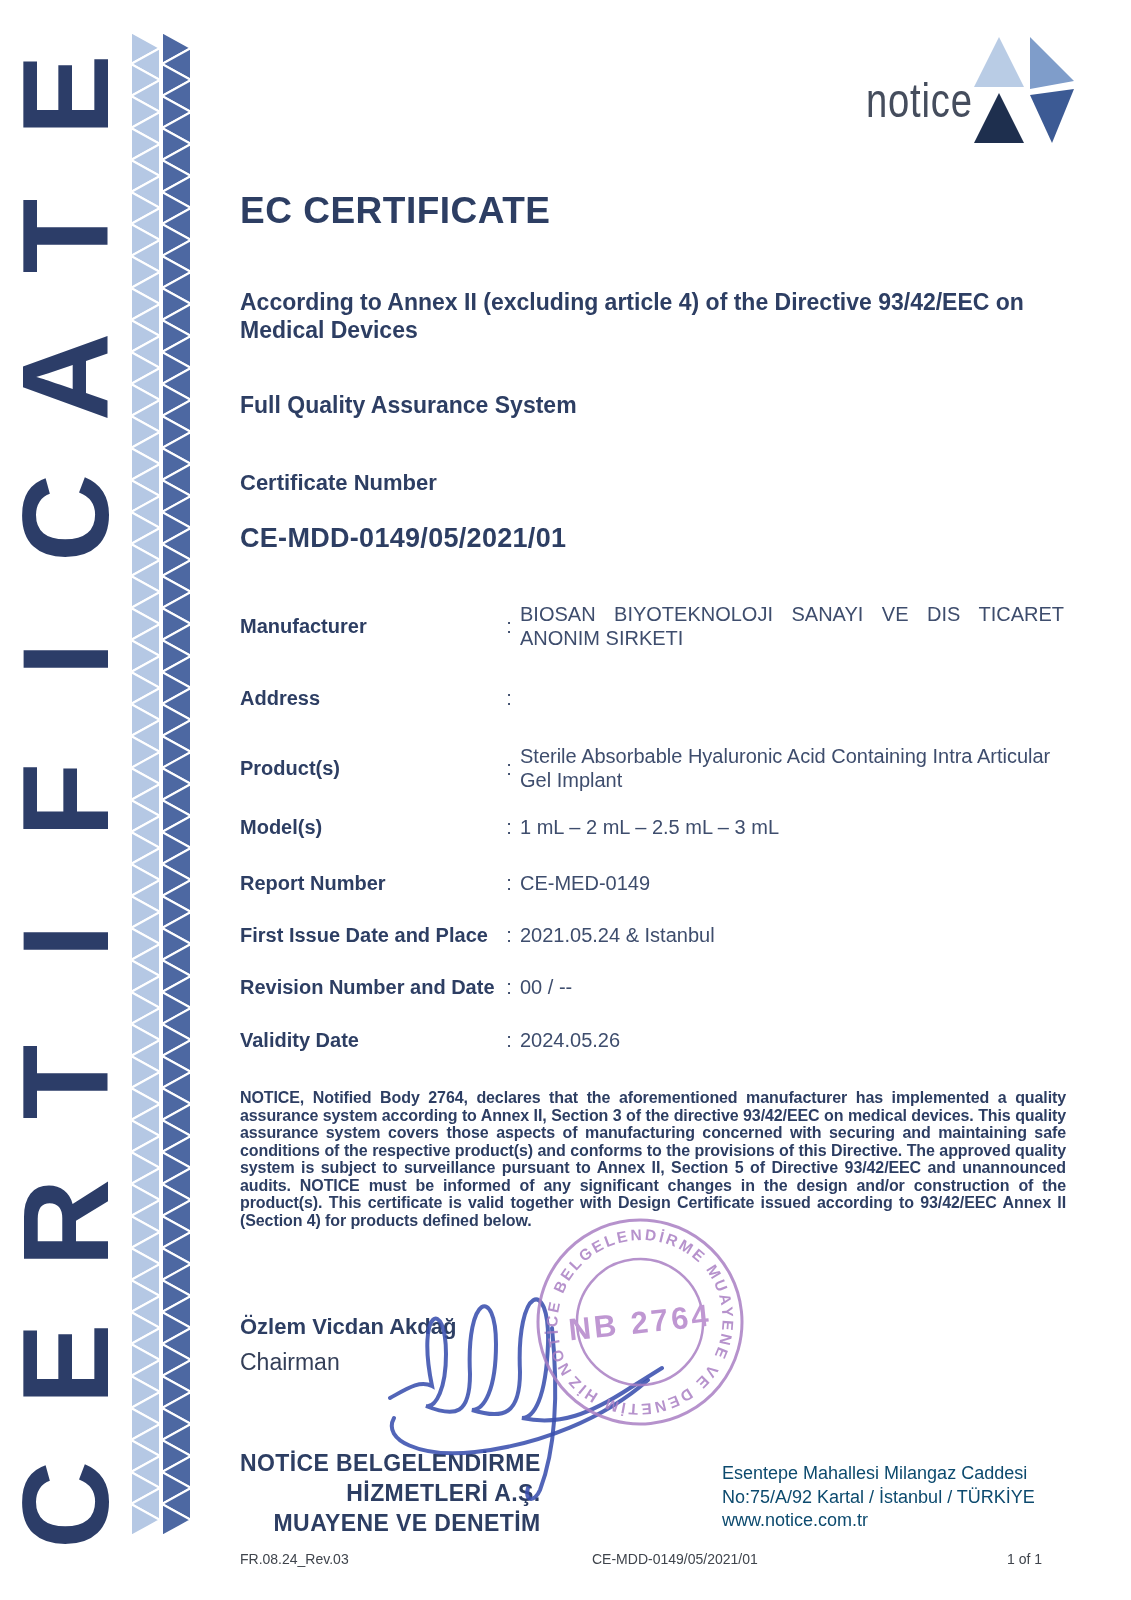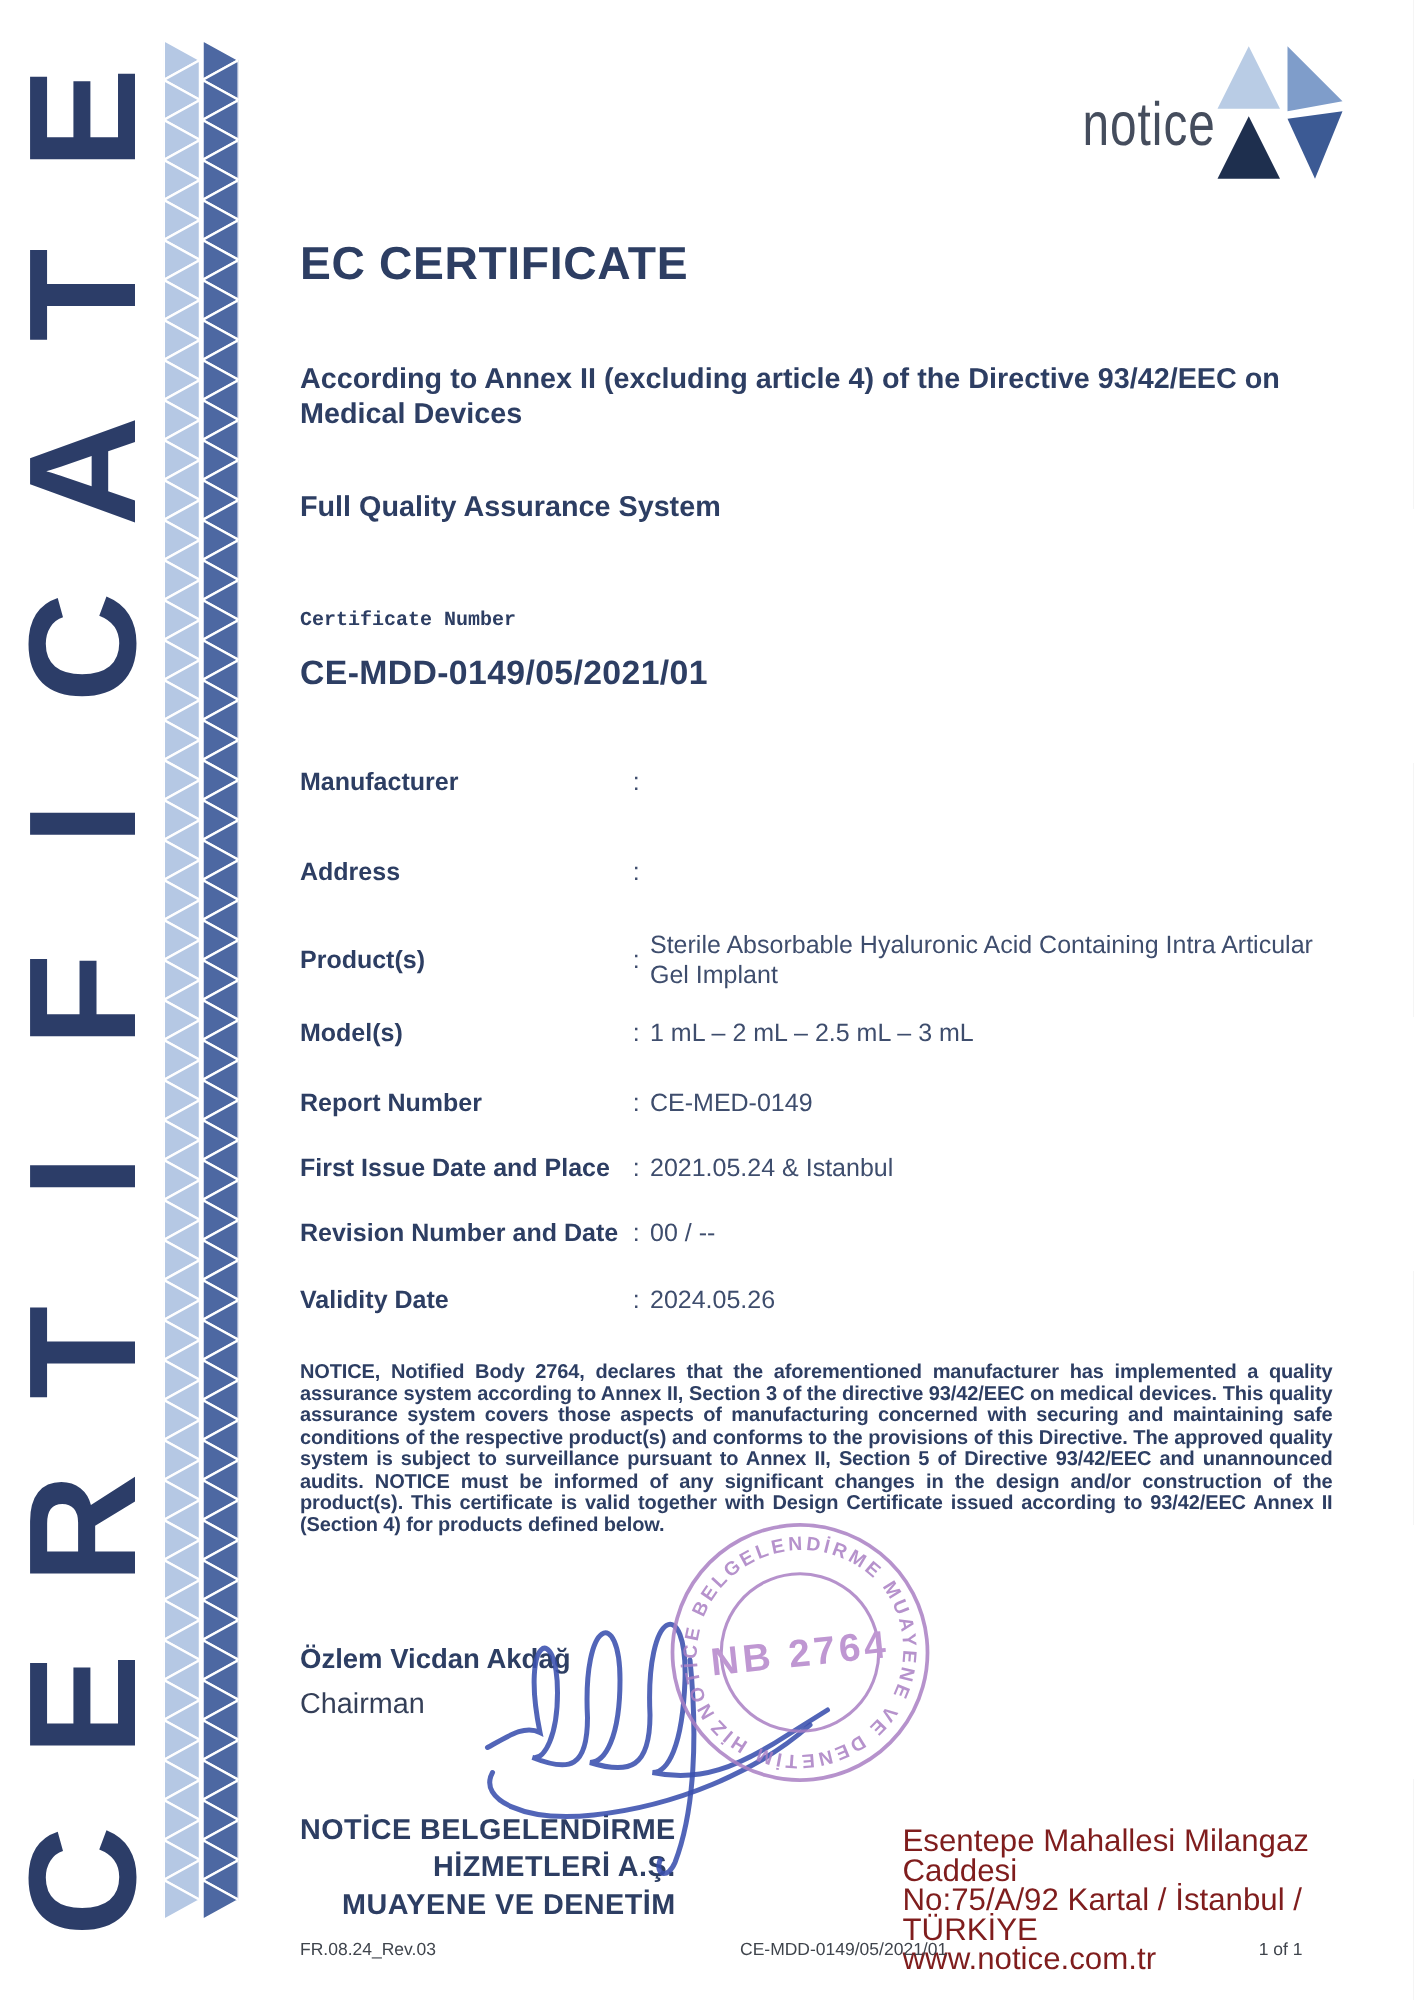--- a/index.html
+++ b/index.html
@@ -17,33 +17,33 @@
   .tristrip{position:absolute;left:131px;top:32px;width:60px;height:1512px;}
   
   .logo-word{position:absolute;left:866px;top:72px;font-size:49px;color:#454d5d;
              transform:scaleX(0.78);transform-origin:left center;letter-spacing:1px;}
   .logo-mark{position:absolute;left:972px;top:33px;width:104px;height:116px;}
   
   .content{position:absolute;left:240px;top:0;width:830px;color:#2d3e63;}
   .h1{position:absolute;top:190px;left:0;font-size:37px;font-weight:bold;letter-spacing:.5px;}
   .subtitle{position:absolute;top:288px;left:0;width:810px;font-size:23px;font-weight:bold;line-height:28px;}
   .fqas{position:absolute;top:392px;left:0;font-size:23px;font-weight:bold;}
-  .certlabel{position:absolute;top:487px;left:0;font-size:16px;font-weight:bold;font-family:Liberation Mono, monospace;}
+  .certlabel{position:absolute;top:470px;left:0;font-size:22px;font-weight:bold;}
   .certnum{position:absolute;top:523px;left:0;font-size:27px;font-weight:bold;letter-spacing:.3px;}
   .frow{position:absolute;left:0;display:flex;align-items:center;width:824px;}
   .frow .lbl{width:258px;font-size:20px;font-weight:bold;flex:none;}
   .frow .colon{width:22px;text-align:center;font-size:20px;color:#3e4d6d;flex:none;}
   .frow .val{width:544px;font-size:20px;color:#3e4d6d;line-height:24px;flex:none;}
   .frow .val.just{text-align:justify;}
   .declaration{position:absolute;top:1089px;left:0;width:826px;font-size:16px;
                font-weight:bold;line-height:17.5px;text-align:justify;letter-spacing:-0.1px;}
   .signame{position:absolute;top:1314px;left:0;font-size:22px;font-weight:bold;}
   .sigtitle{position:absolute;top:1349px;left:0;font-size:23px;font-weight:normal;color:#343f58;}
   .company{position:absolute;top:1448px;left:0;font-size:23px;font-weight:bold;line-height:30px;letter-spacing:.4px;text-align:right;}
-  .addr{position:absolute;top:1462px;left:482px;font-size:25px;color:#7f1d1d;line-height:23.5px;}
+  .addr{position:absolute;top:1462px;left:482px;font-size:18px;color:#0c4a6e;line-height:23.5px;}
   .foot{position:absolute;top:1551px;font-size:14px;color:#3f444c;}
   .foot.l{left:0;}
   .foot.c{left:352px;}
   .foot.r{left:767px;}
   
   .signature{position:absolute;left:380px;top:1268px;width:290px;height:240px;}
   .signature path{fill:none;stroke:#3a50ae;stroke-width:4;stroke-linecap:round;opacity:.88;}
   .stamp{position:absolute;left:528px;top:1210px;width:224px;height:224px;}
   .ringtext{font-size:15.5px;letter-spacing:2.5px;font-weight:bold;fill:#aa80c4;}
   .nbtext{font-size:31px;font-weight:bold;letter-spacing:3px;fill:#b585cb;}
@@ -294,20 +294,21 @@
       <div>Medical Devices</div>
     </div>
 
     <div class="fqas">Full Quality Assurance System</div>
     <div class="certlabel">Certificate Number</div>
     <div class="certnum">CE-MDD-0149/05/2021/01</div>
 
     <div class="frow" style="top:600px;height:52px;">
       <div class="lbl">Manufacturer</div>
       <div class="colon">:</div>
+      <div class="val just">BIOSAN BIYOTEKNOLOJI SANAYI VE DIS TICARET ANONIM SIRKETI</div>
     </div>
     <div class="frow" style="top:672px;height:52px;">
       <div class="lbl">Address</div>
       <div class="colon">:</div>
     </div>
     <div class="frow" style="top:742px;height:52px;">
       <div class="lbl">Product(s)</div>
       <div class="colon">:</div>
       <div class="val">Sterile Absorbable Hyaluronic Acid Containing Intra Articular Gel Implant</div>
     </div>

